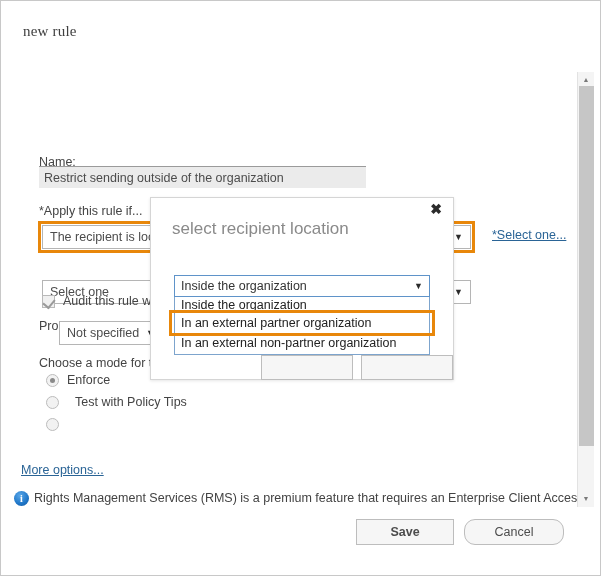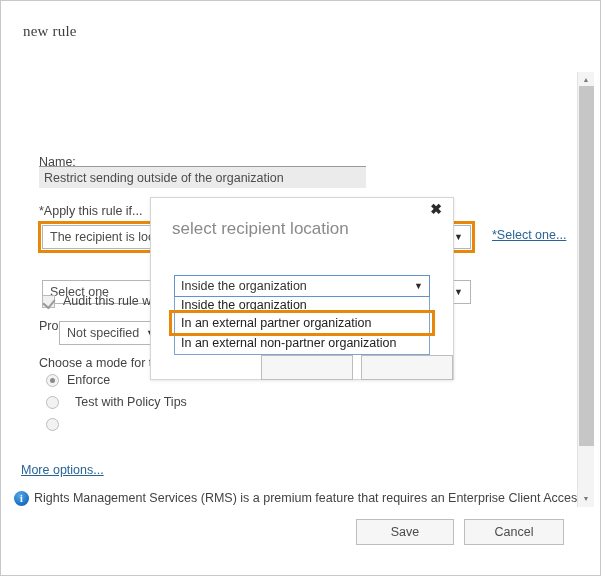--- a/index.html
+++ b/index.html
@@ -366,22 +366,22 @@
 
   <div class="info-icon">i</div>
   <div class="info-text">Rights Management Services (RMS) is a premium feature that requires an Enterprise Client Access</div>
 
   <div class="scrollbar">
     <div class="sb-btn up">▲</div>
     <div class="sb-thumb"></div>
     <div class="sb-btn down">▼</div>
   </div>
 
-  <div class="btn" style="left:355px; top:518px; width:98px;">Save</div>
-  <div class="btn" style="left:463px; top:518px; width:100px;">Cancel</div>
+  <div class="btn" style="left:355px; top:518px; width:98px;font-weight:bold;">Save</div>
+  <div class="btn" style="left:463px; top:518px; width:100px;border-radius:11px;">Cancel</div>
 
   <div class="modal">
     <div class="modal-close">✖</div>
     <div class="modal-title">select recipient location</div>
 
     <div class="modal-btn" style="left:110px; width:92px;"></div>
     <div class="modal-btn" style="left:210px; width:92px;"></div>
 
     <div class="modal-select">
       <span>Inside the organization</span>

